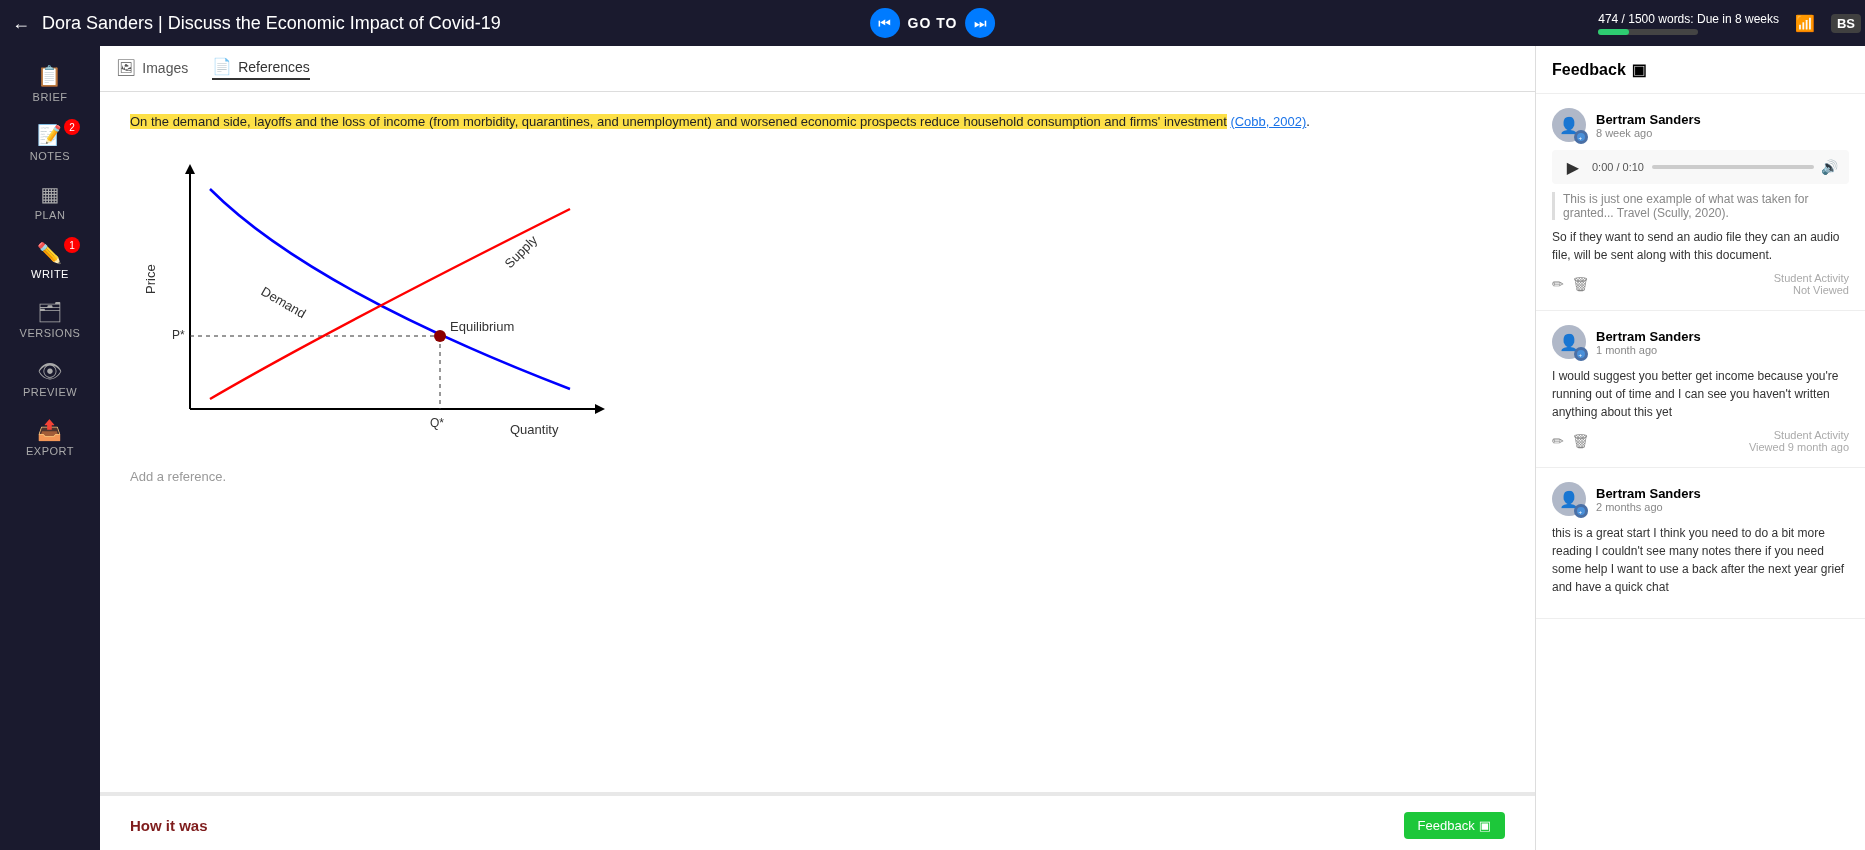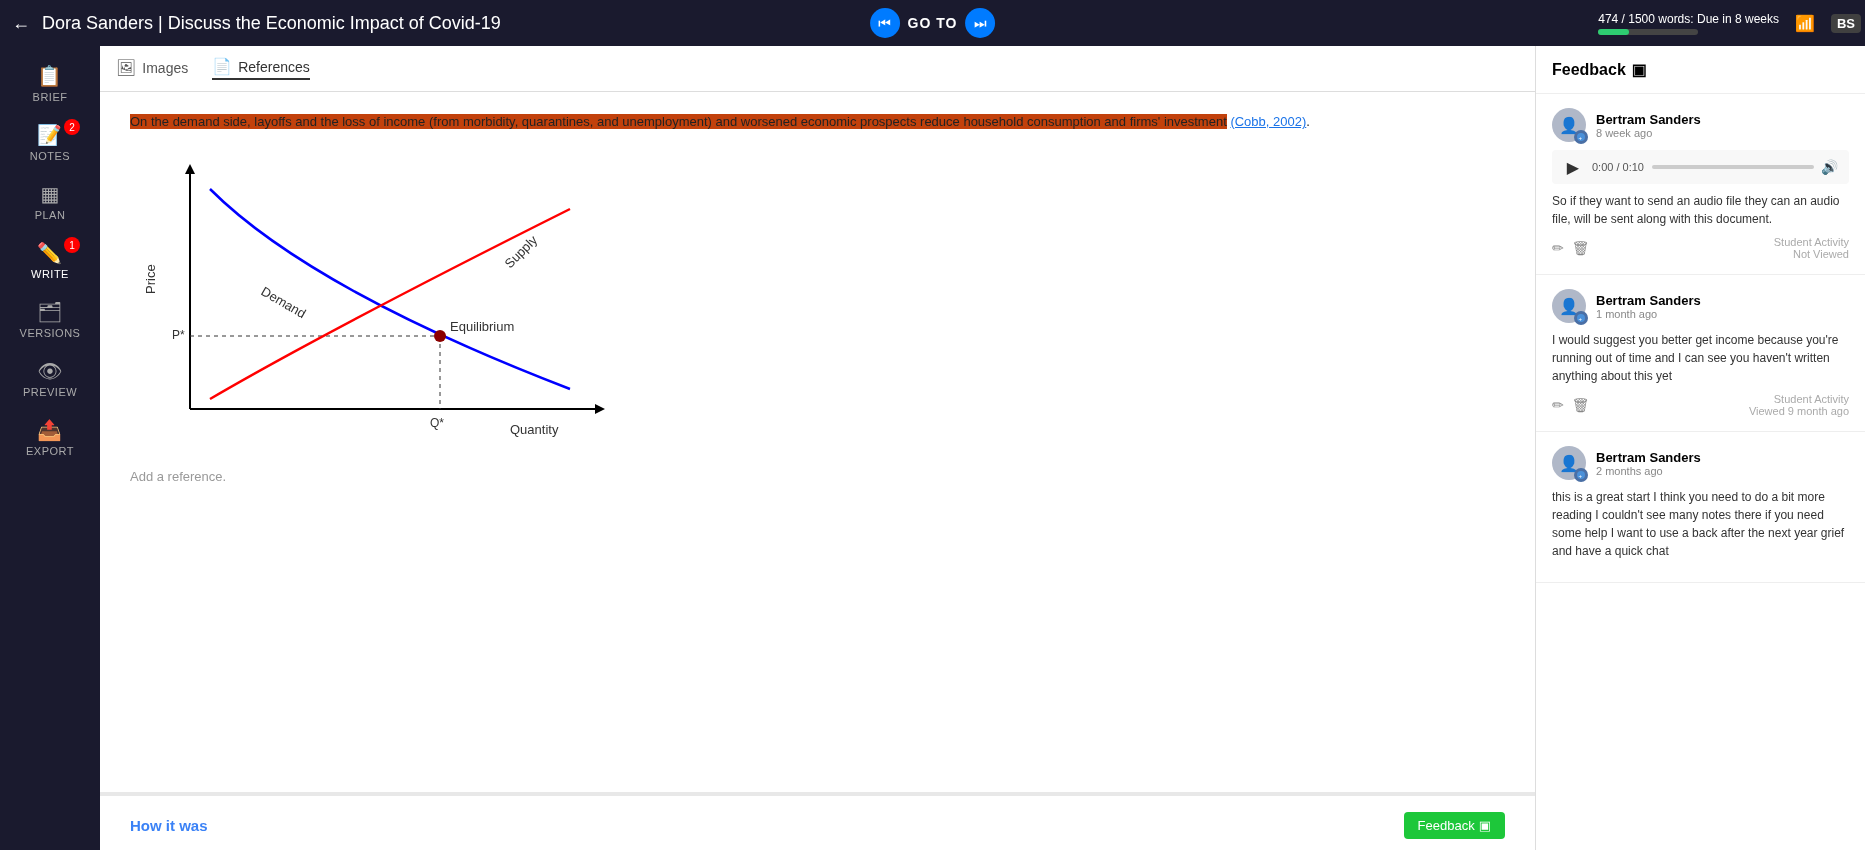--- a/index.html
+++ b/index.html
@@ -183,21 +183,21 @@
       position: relative;
     }
 
     .text-paragraph {
       font-size: 13px;
       line-height: 1.6;
       color: #222;
       margin-bottom: 10px;
     }
     .highlighted-text {
-      background: #c2410c;
+      background: #fde047;
       display: inline;
     }
     .citation-link {
       color: #1a73e8;
       text-decoration: underline;
     }
 
     
     .chart-container {
       margin: 16px 0;
@@ -223,21 +223,21 @@
     }
     .section-header {
       display: flex;
       align-items: center;
       justify-content: space-between;
       margin-bottom: 12px;
     }
     .section-title {
       font-size: 15px;
       font-weight: 600;
-      color: #3b82f6;
+      color: #7f1d1d;
     }
     .feedback-btn {
       background: #1dc73a;
       color: white;
       border: none;
       border-radius: 4px;
       padding: 6px 14px;
       font-size: 13px;
       cursor: pointer;
       display: flex;
@@ -518,20 +518,21 @@
           <div class="comment-name">Bertram Sanders</div>
           <div class="comment-time">8 week ago</div>
         </div>
       </div>
       <div class="audio-player">
         <button class="play-btn">▶</button>
         <span class="audio-time">0:00 / 0:10</span>
         <div class="audio-bar"></div>
         <span class="volume-icon">🔊</span>
       </div>
+      <div class="comment-quote">This is just one example of what was taken for granted... Travel (Scully, 2020).</div>
       <p class="comment-text">So if they want to send an audio file they can an audio file, will be sent along with this document.</p>
       <div class="comment-actions">
         <div class="comment-edit-delete">
           <span class="edit-icon">✏</span>
           <span class="delete-icon">🗑</span>
         </div>
         <div class="comment-meta">
           <div>Student Activity</div>
           <div>Not Viewed</div>
         </div>

